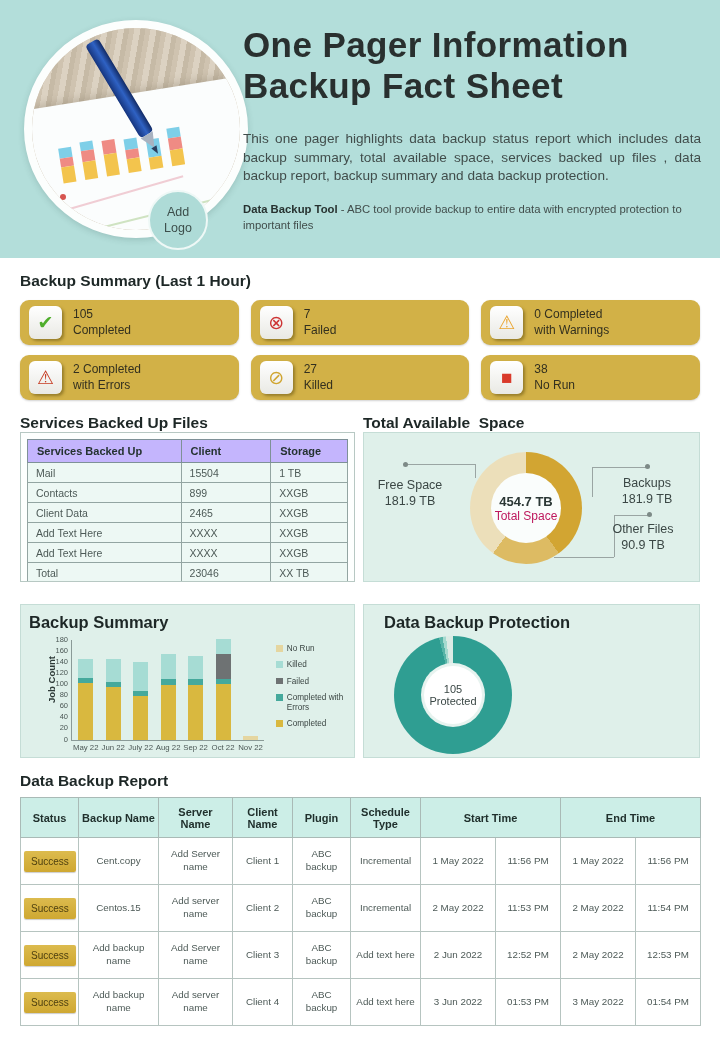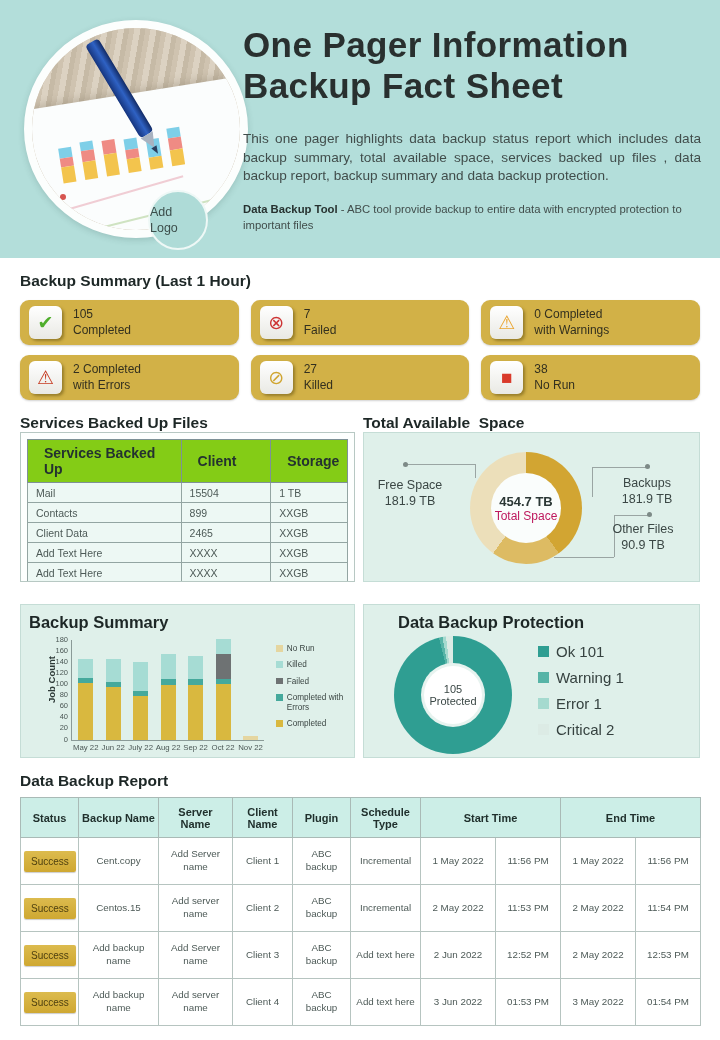--- a/index.html
+++ b/index.html
@@ -20,21 +20,21 @@
   .paper-line2{position:absolute;left:60px;top:186px;width:120px;border-top:2px solid #cfe3c2;transform:rotate(-14deg);}
   .paper-dot{position:absolute;left:28px;top:166px;width:6px;height:6px;border-radius:50%;background:#d65550;}
   .pen{position:absolute;left:52px;top:14px;width:15px;height:108px;transform:rotate(-31deg);transform-origin:top center;}
   .pen-body{position:absolute;inset:0;border-radius:4px;background:linear-gradient(90deg,#16357e,#2f62c4 55%,#122b66);}
   .pen-tip{position:absolute;bottom:-15px;left:0;width:0;height:0;border-left:7.5px solid transparent;
            border-right:7.5px solid transparent;border-top:15px solid #a8b2c0;}
   .pen-nib{position:absolute;bottom:-22px;left:4px;width:0;height:0;border-left:3.5px solid transparent;
            border-right:3.5px solid transparent;border-top:8px solid #2c3f5e;}
   .add-logo{position:absolute;left:148px;top:190px;width:56px;height:56px;border-radius:50%;background:#aedbd7;
             border:2px solid #eef8f6;color:#3c4e4b;font-size:12.5px;line-height:1.3;display:flex;flex-direction:column;
-            align-items:flex-start;justify-content:center;z-index:3;cursor:pointer;}
+            align-items:center;justify-content:center;z-index:3;cursor:pointer;}
   .title{position:absolute;left:243px;top:24px;margin:0;font-size:35px;line-height:1.18;font-weight:700;
          color:#29302f;letter-spacing:.4px;}
   .desc{position:absolute;left:243px;top:130px;width:458px;margin:0;font-size:13.6px;line-height:1.37;
         color:#414d4b;text-align:justify;}
   .tool{position:absolute;left:243px;top:201px;width:452px;margin:0;font-size:11.3px;line-height:1.45;color:#414d4b;}
   .tool b{color:#273230;}
 
   
   .content{position:relative;padding:0 20px;}
   h2.sec{margin:0;font-size:15.5px;font-weight:700;color:#1d2726;}
@@ -49,22 +49,22 @@
   .tile-glyph{font-size:19px;line-height:1;}
   .s-lines{font-size:12px;line-height:1.3;color:#33301f;}
   .s-lines span{display:block;}
 
   
   .two-col{margin-top:14px;display:grid;grid-template-columns:335px 337px;gap:0 8px;}
   .col-head{margin:0 0 8px 8px;}
   .col-head-right{margin:0 0 8px 34px;white-space:pre-wrap;}
   .table-box{height:150px;border:1px solid #b7c8c3;background:#fdfffe;padding:6px;box-sizing:border-box;overflow:hidden;}
   table.svc{width:100%;border-collapse:collapse;table-layout:fixed;}
-  table.svc th{background:#84cc16;color:#243230;font-size:14px;font-weight:700;text-align:left;
-               padding:5px 16px;border:1px solid #7e9197;}
+  table.svc th{background:#c4b5fd;color:#243230;font-size:11px;font-weight:700;text-align:left;
+               padding:5px 9px;border:1px solid #7e9197;}
   table.svc td{background:#edf8f4;color:#4d5a57;font-size:10.5px;padding:3.5px 8px;border:1px solid #93a5a2;}
   .panel{height:150px;background:#dff0ea;border:1px solid #c5ddd6;box-sizing:border-box;position:relative;}
 
   
   .donut{position:absolute;border-radius:50%;}
   .donut-hole{position:absolute;inset:0;margin:auto;border-radius:50%;background:#fafdfc;display:flex;
               flex-direction:column;align-items:center;justify-content:center;text-align:center;}
   #space-donut{left:106px;top:19px;width:112px;height:112px;}
   #space-donut .donut-hole{width:70px;height:70px;}
   .space-cv{font-size:13px;font-weight:700;color:#2c3836;}
@@ -420,46 +420,28 @@
                 <span>Completed with Errors</span>
               </div>
               <div class="bc-li">
                 <span class="bc-sq" style="background: rgb(217, 184, 63);"></span>
                 <span>Completed</span>
               </div>
             </div>
         </div>
       </div>
       <div class="panel2">
-        <h2 class="sec" style="margin-left:26px;">Data Backup Protection</h2>
+        <h2 class="sec" style="margin-left:12px;">Data Backup Protection</h2>
         <div class="protect-flex">
           <div class="donut" id="prot-donut" style="background: conic-gradient(rgb(47, 158, 146) 0deg, rgb(47, 158, 146) 346.29deg, rgb(87, 180, 167) 346.29deg, rgb(87, 180, 167) 349.71deg, rgb(165, 218, 207) 349.71deg, rgb(165, 218, 207) 353.14deg, rgb(220, 235, 229) 353.14deg, rgb(220, 235, 229) 360deg);">
             <div class="donut-hole">
               <span class="prot-cv">105</span>
               <span class="prot-cl">Protected</span>
             </div>
           </div>
-          <div class="prot-legend" id="protect-legend">
-              <div class="pl-item">
-                <span class="pl-sq" style="background: rgb(47, 158, 146);"></span>
-                <span>Ok 101</span>
-              </div>
-              <div class="pl-item">
-                <span class="pl-sq" style="background: rgb(87, 180, 167);"></span>
-                <span>Warning 1</span>
-              </div>
-              <div class="pl-item">
-                <span class="pl-sq" style="background: rgb(165, 218, 207);"></span>
-                <span>Error 1</span>
-              </div>
-              <div class="pl-item">
-                <span class="pl-sq" style="background: rgb(220, 235, 229);"></span>
-                <span>Critical 2</span>
-              </div>
-            </div>
         </div>
       </div>
     </section>
 
     <section class="report">
       <h2 class="sec">Data Backup Report</h2>
       <table class="rep">
         <colgroup>
           <col style="width:58px">
             <col style="width:80px">

